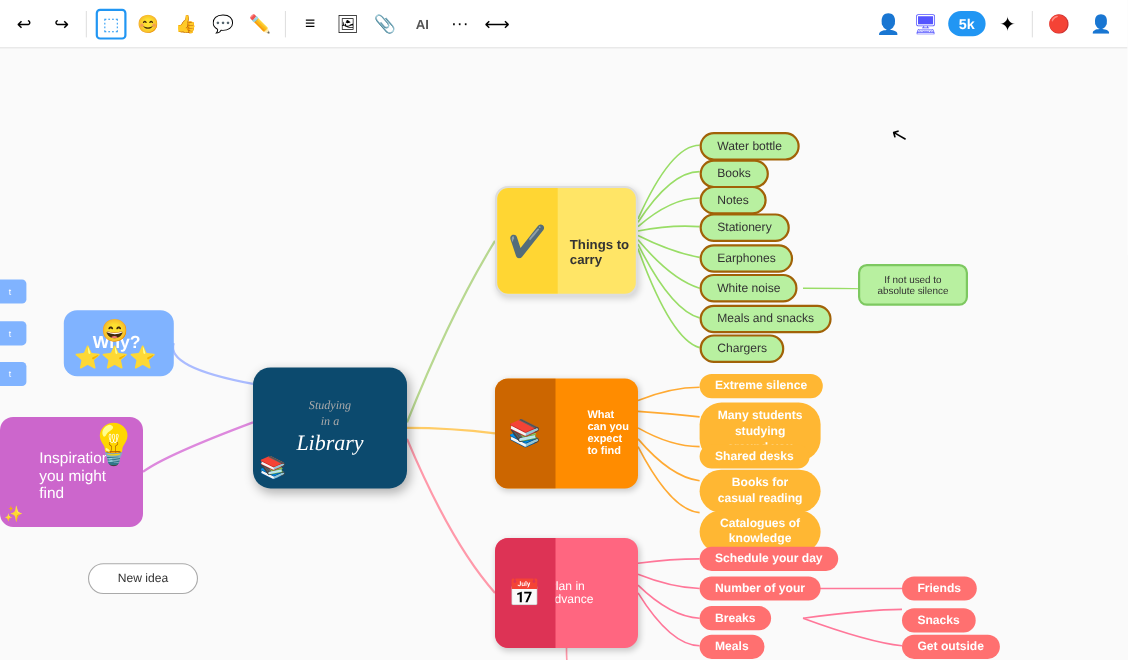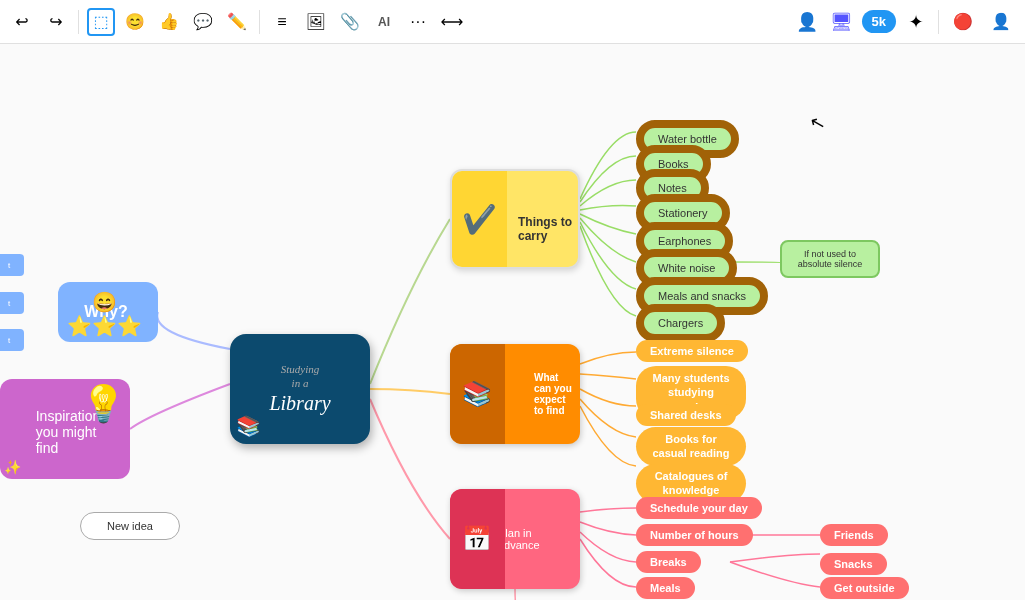--- a/index.html
+++ b/index.html
@@ -114,21 +114,21 @@
 
     
     #node-newidea {
       left: 80px; top: 468px;
       width: 100px; height: 28px;
       background: #fff; border: 1.5px solid #aaa; color: #333;
       border-radius: 20px; font-size: 11px; font-weight: 500;
     }
 
     
-    .gn { position: absolute; border-radius: 20px; background: #b8f0a0; border: 8px solid #a16207; color: #333; font-size: 11px; font-weight: 500; padding: 5px 14px; white-space: nowrap; cursor: pointer; }
+    .gn { position: absolute; border-radius: 20px; background: #b8f0a0; border: 2px solid #a16207; color: #333; font-size: 11px; font-weight: 500; padding: 5px 14px; white-space: nowrap; cursor: pointer; }
     
     .on { position: absolute; border-radius: 20px; background: #ffb733; color: #fff; font-size: 11px; font-weight: 600; padding: 5px 14px; white-space: nowrap; cursor: pointer; }
     
     .pn { position: absolute; border-radius: 20px; background: #ff7070; color: #fff; font-size: 11px; font-weight: 600; padding: 5px 14px; white-space: nowrap; cursor: pointer; }
 
     
     #cursor { position: absolute; left: 810px; top: 68px; pointer-events: none; z-index: 20; }
   </style>
 </head>
 <body>
@@ -265,21 +265,21 @@
 
   <div style="position:absolute; left:780px; top:196px; width:100px; padding:7px 8px; background:#b8f0a0; border:2px solid #7dc860; border-radius:8px; font-size:9px; font-weight:500; color:#333; text-align:center; cursor:pointer;">If not used to absolute silence</div>
 
   <div class="on" style="left:636px; top:296px;">Extreme silence</div>
   <div class="on" style="left:636px; top:322px; white-space:normal; text-align:center; width:110px; line-height:1.3;">Many students studying around you</div>
   <div class="on" style="left:636px; top:360px;">Shared desks</div>
   <div class="on" style="left:636px; top:383px; white-space:normal; text-align:center; width:110px; line-height:1.3;">Books for casual reading</div>
   <div class="on" style="left:636px; top:420px; white-space:normal; text-align:center; width:110px; line-height:1.3;">Catalogues of knowledge</div>
 
   <div class="pn" style="left:636px; top:453px;">Schedule your day</div>
-  <div class="pn" style="left:636px; top:480px;">Number of hours</div>
+  <div class="pn" style="left:636px; top:480px;">Number of your</div>
   <div class="pn" style="left:636px; top:507px;">Breaks</div>
   <div class="pn" style="left:636px; top:533px;">Meals</div>
 
   <div class="pn" style="left:820px; top:480px;">Friends</div>
   <div class="pn" style="left:820px; top:509px;">Snacks</div>
   <div class="pn" style="left:820px; top:533px;">Get outside</div>
 
   <div id="cursor" style="font-size:18px; transform:rotate(-15deg);">↖</div>
 
 </div>

